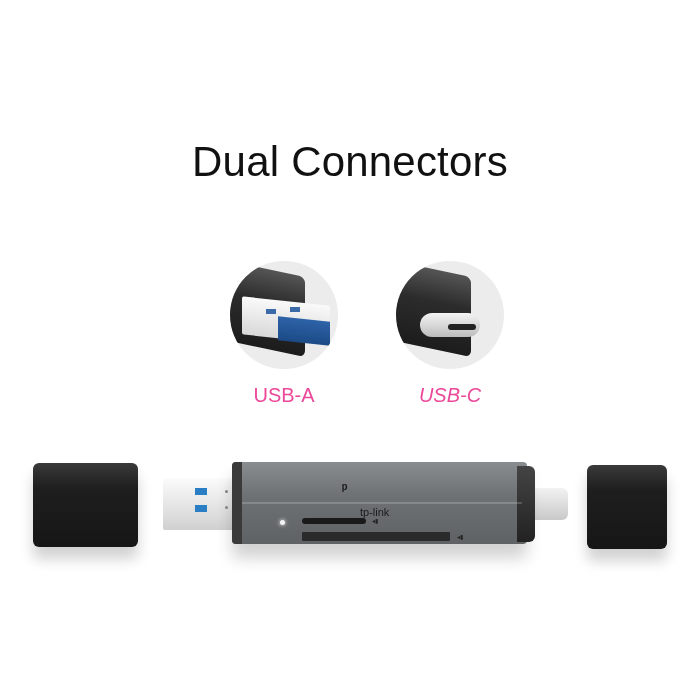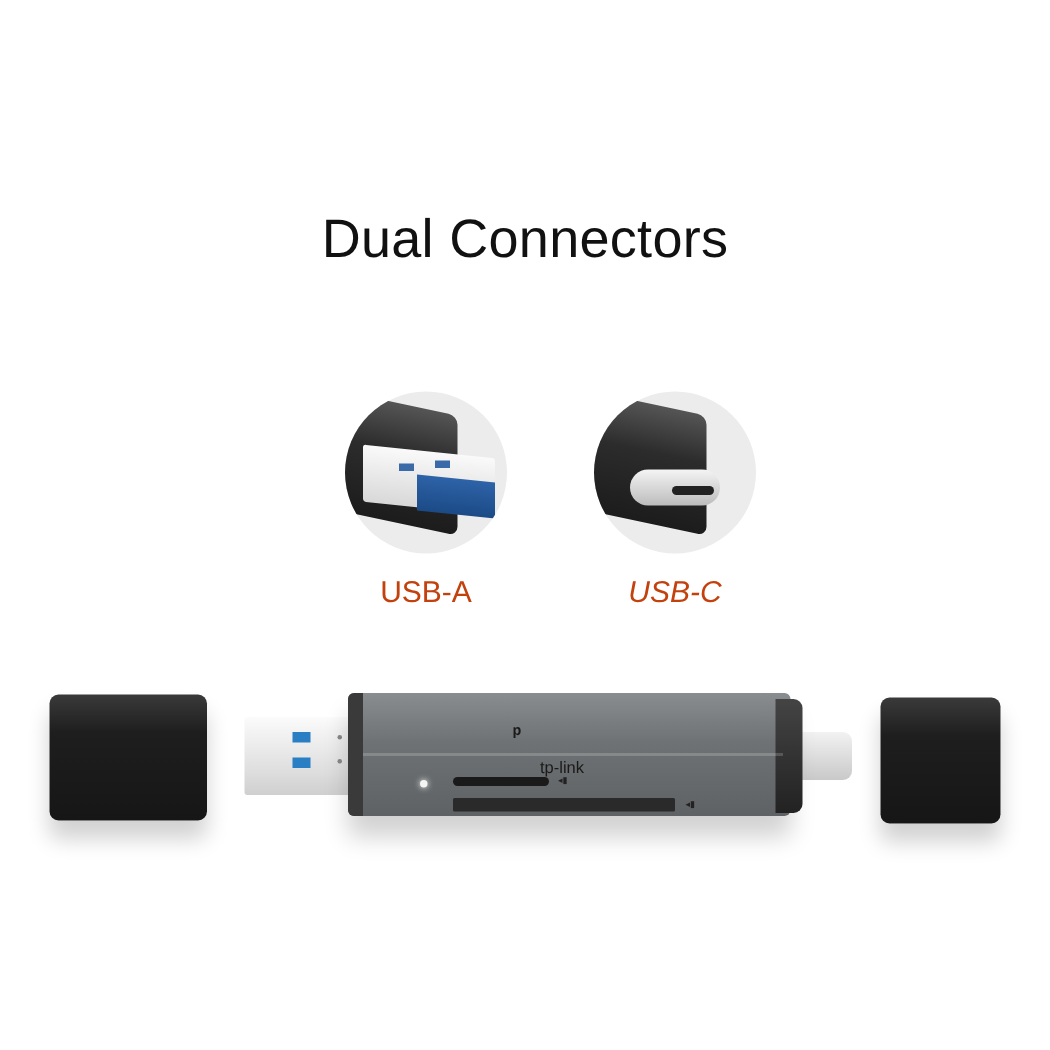--- a/index.html
+++ b/index.html
@@ -2,30 +2,30 @@
 <html><head>
   <meta charset="utf-8">
   <style>
     html, body { margin: 0; padding: 0; }
     body {
       width: 700px; height: 700px; background: #ffffff; position: relative; overflow: hidden;
       font-family: "Liberation Sans", "DejaVu Sans", sans-serif;
     }
     .title {
       position: absolute; top: 138px; left: 0; width: 700px; text-align: center;
-      font-size: 36px; color: #111111; letter-spacing: 0.2px;
+      font-size: 42px; color: #111111; letter-spacing: 0.2px;
     }
     .circle {
       position: absolute; width: 108px; height: 108px; border-radius: 50%;
       background: #ececec; overflow: hidden;
     }
     .circle.a { left: 230px; top: 261px; }
     .circle.c { left: 396px; top: 261px; }
     .label {
-      position: absolute; top: 384px; font-size: 20px; color: #c2410c; width: 120px; text-align: center;
+      position: absolute; top: 384px; font-size: 20px; color: #ec4899; width: 120px; text-align: center;
     }
     .label.a { left: 224px; }
     .label.c { left: 390px; font-style: italic; }
 
     
     .body-dark {
       position: absolute; left: -20px; top: 6px; width: 95px; height: 80px;
       background: linear-gradient(180deg,#555 0%,#2c2c2c 40%,#1c1c1c 100%);
       transform: skewY(12deg); border-radius: 6px;
     }

